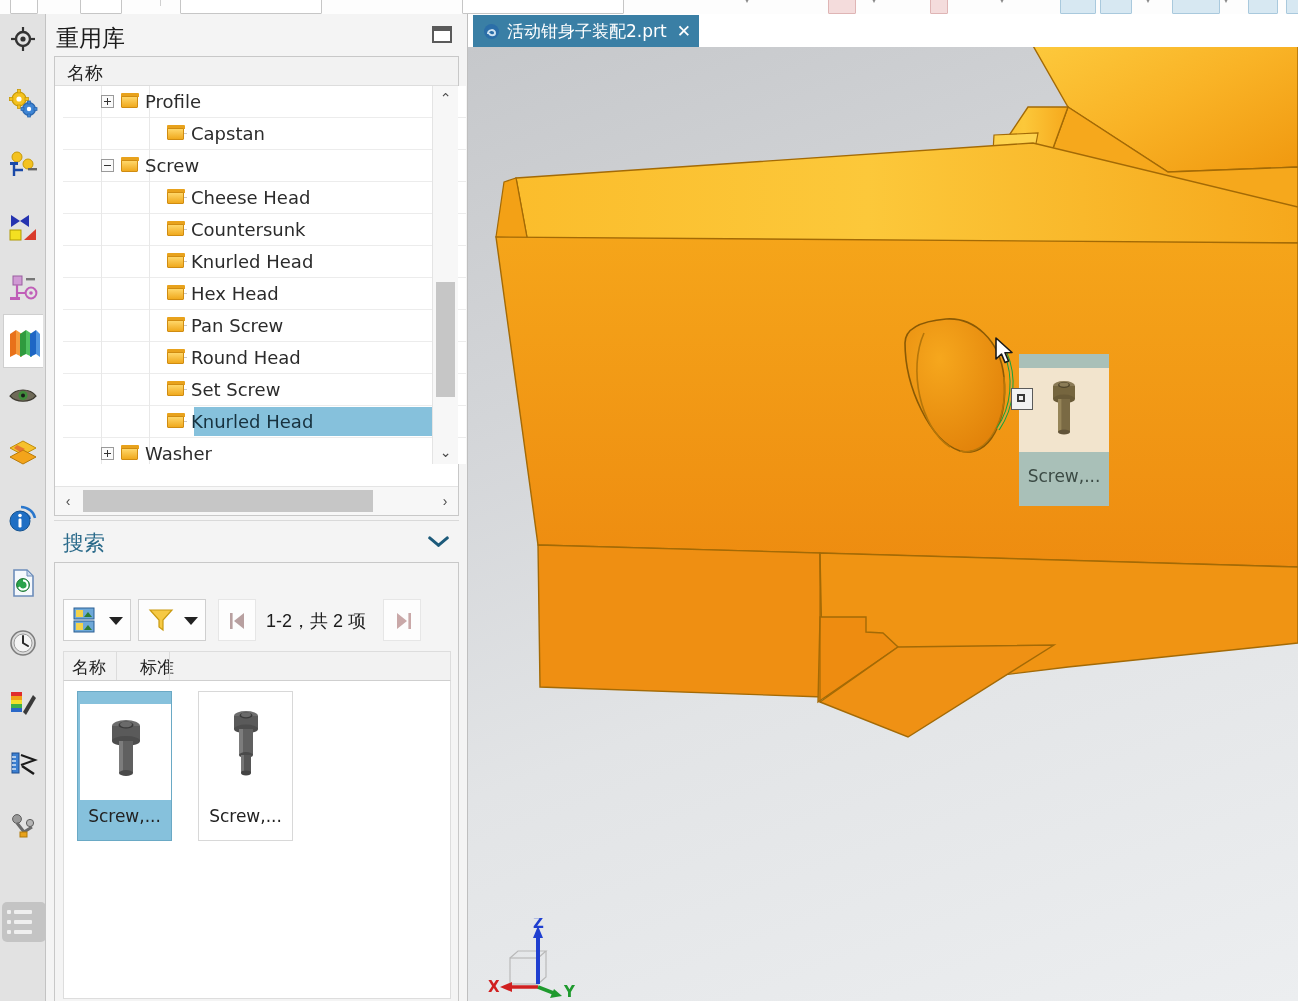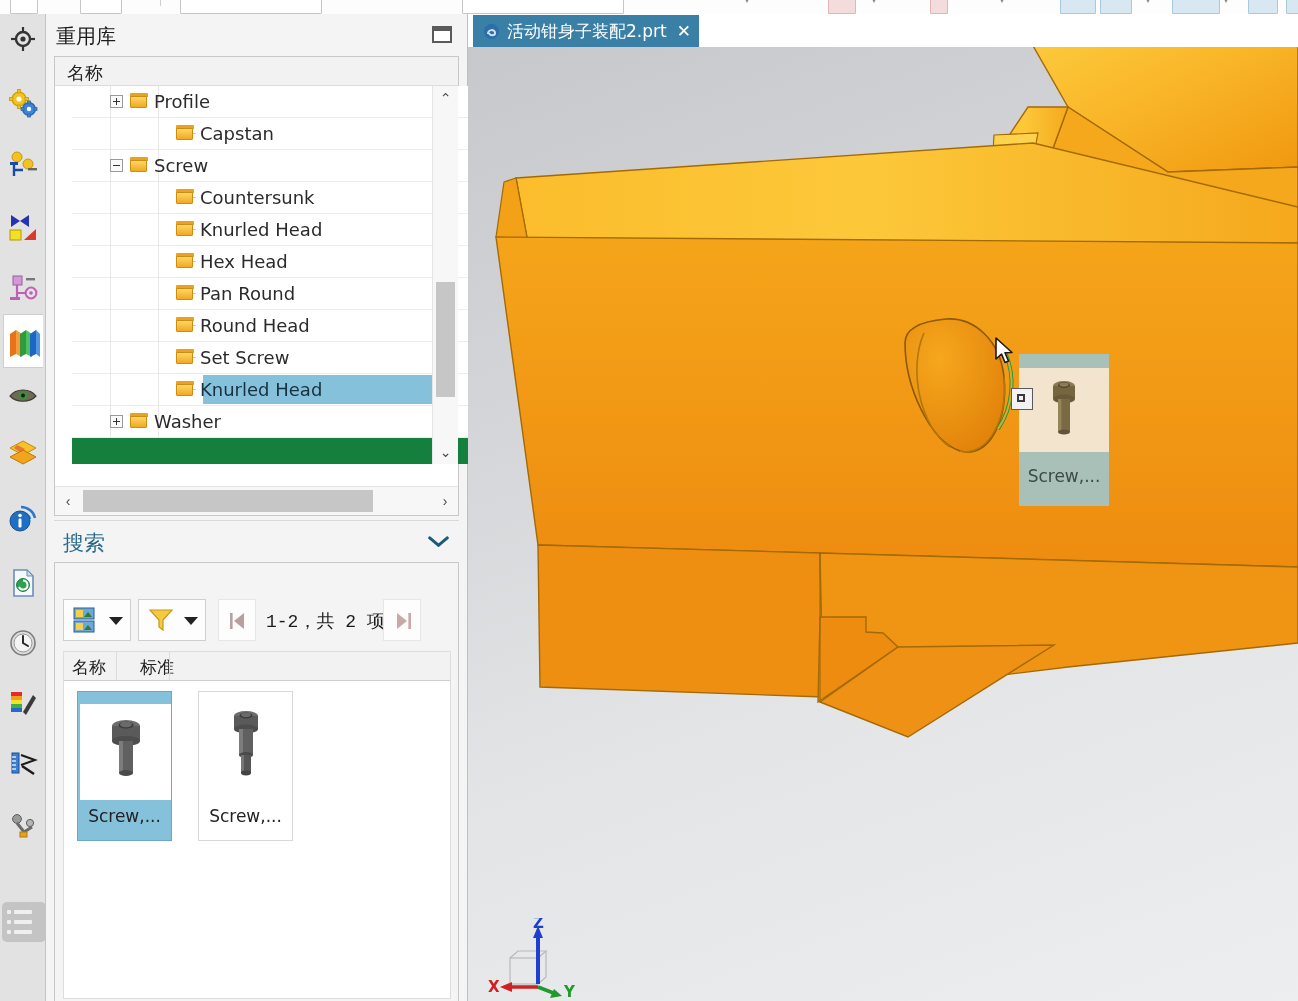--- a/index.html
+++ b/index.html
@@ -25,29 +25,29 @@
   .rail-btn{position:absolute;left:3px;width:39px;height:42px;display:flex;align-items:center;justify-content:center;}
   .rail-btn.active{background:#ffffff;border:1px solid #cfcfcf;border-right:none;}
   .rail-ico{width:30px;height:30px;position:relative;display:block;}
   .rail-bottom{position:absolute;left:0;bottom:52px;width:45px;height:55px;}
   .hamb{position:absolute;left:2px;top:8px;width:44px;height:40px;background:#c4c4c4;border-radius:5px;}
   .hamb i{position:absolute;left:12px;height:4px;background:#efefef;border-radius:1px;display:block;}
 
   
   .dock{position:absolute;left:46px;top:14px;width:421px;height:987px;background:#f4f4f4;border-right:1px solid #bfbfbf;}
   .dock-title{position:absolute;left:0;top:0;width:421px;height:40px;background:#f4f4f4;}
-  .dock-title .t{position:absolute;left:10px;top:9px;font-size:20px;color:#1c1c1c;font-family:"DejaVu Sans",sans-serif;}
+  .dock-title .t{position:absolute;left:10px;top:9px;font-size:23px;color:#1c1c1c;font-family:"DejaVu Sans",sans-serif;}
   .dock-max{position:absolute;right:15px;top:12px;width:20px;height:17px;border:2px solid #5a5a5a;background:#fff;box-sizing:border-box;}
   .dock-max::before{content:"";position:absolute;left:0;top:0;right:0;height:3px;background:#5a5a5a;}
 
   
   .treebox{position:absolute;left:8px;top:42px;width:405px;height:460px;background:#fff;border:1px solid #c8c8c8;box-sizing:border-box;}
   .tree-hdr{position:absolute;left:0;top:0;width:403px;height:29px;background:#f2f2f2;border-bottom:1px solid #ddd;box-sizing:border-box;}
   .tree-hdr span{position:absolute;left:12px;top:4px;font-size:18px;color:#222;font-family:"DejaVu Sans",sans-serif;}
-  .tree-body{position:absolute;left:17px;top:29px;width:403px;height:378px;overflow:hidden;background:#15803d;}
+  .tree-body{position:absolute;left:8px;top:29px;width:403px;height:378px;overflow:hidden;background:#fef9c3;}
   .trow{position:relative;height:32px;border-bottom:1px solid #ececec;box-sizing:border-box;background:#fff;}
   .trow .lbl{position:absolute;top:5px;font-size:18px;color:#2b2b2b;white-space:nowrap;font-family:"DejaVu Sans",sans-serif;}
   .trow.sel{}
   .trow.sel .selbg{position:absolute;top:1px;height:29px;background:#86c1dc;}
   .trow .lbl.selt{color:#17313e;}
   .gl{position:absolute;top:0;width:1px;height:32px;background:#e8e8e8;}
   .fold{position:absolute;top:7px;width:18px;height:15px;}
   .fold .tab{position:absolute;left:0;top:0;width:7px;height:4px;background:#e8a21c;border-radius:1px 1px 0 0;}
   .fold .body{position:absolute;left:0;top:3px;width:17px;height:12px;background:linear-gradient(#ffd76a,#f0a91d);border:1px solid #d08c11;border-radius:1px;box-sizing:border-box;}
   .pm{position:absolute;top:9px;width:13px;height:13px;border:1px solid #9a9a9a;background:#fafafa;box-sizing:border-box;}
@@ -74,21 +74,21 @@
   .chev i{position:absolute;width:14px;height:3px;background:#1c5a7a;border-radius:1px;}
 
   .search-sect{top:506px;border-top:1px solid #d9d9d9;border-bottom:1px solid #d9d9d9;background:#f4f4f4;}
   .member-sect{top:548px;height:445px;background:#f4f4f4;border:1px solid #c8c8c8;}
 
   
   .mtool{position:absolute;left:8px;top:36px;height:44px;}
   .tbtn{position:absolute;top:0;height:42px;border:1px solid #cfcfcf;background:#fdfdfd;box-sizing:border-box;}
   .tbtn.flat{border-color:#e6e6e6;}
   .caret{position:absolute;width:0;height:0;border-left:7px solid transparent;border-right:7px solid transparent;border-top:8px solid #222;}
-  .pgtxt{position:absolute;top:10px;font-size:18px;color:#1c1c1c;white-space:nowrap;font-family:Liberation Mono, monospace;text-align:center;}
+  .pgtxt{position:absolute;top:10px;font-size:18px;color:#1c1c1c;white-space:nowrap;font-family:Liberation Sans, sans-serif;text-align:center;}
 
   
   .mhdr{position:absolute;left:8px;top:88px;width:388px;height:30px;background:#f2f2f2;border:1px solid #ddd;border-bottom-color:#cfcfcf;box-sizing:border-box;}
   .mhdr .c{position:absolute;top:4px;font-size:17px;color:#222;font-family:"DejaVu Sans",sans-serif;}
   .mhdr .div{position:absolute;top:0;width:1px;height:28px;background:#dcdcdc;}
   .mgrid{position:absolute;left:8px;top:118px;width:388px;height:318px;background:#fff;border:1px solid #ddd;border-top:none;box-sizing:border-box;}
   .card{position:absolute;top:10px;width:95px;height:150px;box-sizing:border-box;}
   .card.sel{background:#86c1dc;border:1px solid #6aa9c5;}
   .card.plain{background:#fff;border:1px solid #d8d8d8;}
   .card .thumb{position:absolute;left:2px;top:12px;width:91px;height:96px;background:#fff;display:flex;align-items:center;justify-content:center;}
@@ -357,20 +357,30 @@
             <div class="lbl" style="left: 82px;">Screw</div>
           </div>
           <div class="trow">
             <div class="gl" style="left: 38px;"></div>
             <div class="gl" style="left: 86px;"></div>
             <div class="elbow" style="left: 114px;"></div>
             <div class="fold" style="left: 104px;">
               <span class="tab"></span>
               <span class="body"></span>
             </div>
+            <div class="lbl" style="left: 128px;">Cheese Head</div>
+          </div>
+          <div class="trow">
+            <div class="gl" style="left: 38px;"></div>
+            <div class="gl" style="left: 86px;"></div>
+            <div class="elbow" style="left: 114px;"></div>
+            <div class="fold" style="left: 104px;">
+              <span class="tab"></span>
+              <span class="body"></span>
+            </div>
             <div class="lbl" style="left: 128px;">Countersunk</div>
           </div>
           <div class="trow">
             <div class="gl" style="left: 38px;"></div>
             <div class="gl" style="left: 86px;"></div>
             <div class="elbow" style="left: 114px;"></div>
             <div class="fold" style="left: 104px;">
               <span class="tab"></span>
               <span class="body"></span>
             </div>
@@ -387,21 +397,21 @@
             <div class="lbl" style="left: 128px;">Hex Head</div>
           </div>
           <div class="trow">
             <div class="gl" style="left: 38px;"></div>
             <div class="gl" style="left: 86px;"></div>
             <div class="elbow" style="left: 114px;"></div>
             <div class="fold" style="left: 104px;">
               <span class="tab"></span>
               <span class="body"></span>
             </div>
-            <div class="lbl" style="left: 128px;">Pan Round</div>
+            <div class="lbl" style="left: 128px;">Pan Screw</div>
           </div>
           <div class="trow">
             <div class="gl" style="left: 38px;"></div>
             <div class="gl" style="left: 86px;"></div>
             <div class="elbow" style="left: 114px;"></div>
             <div class="fold" style="left: 104px;">
               <span class="tab"></span>
               <span class="body"></span>
             </div>
             <div class="lbl" style="left: 128px;">Round Head</div>

